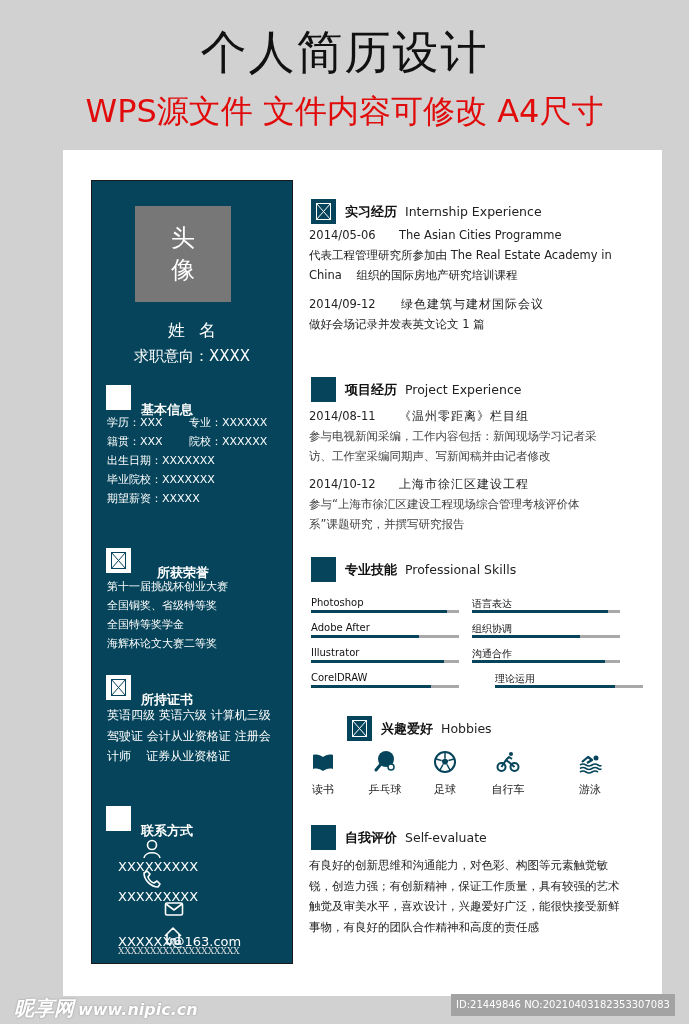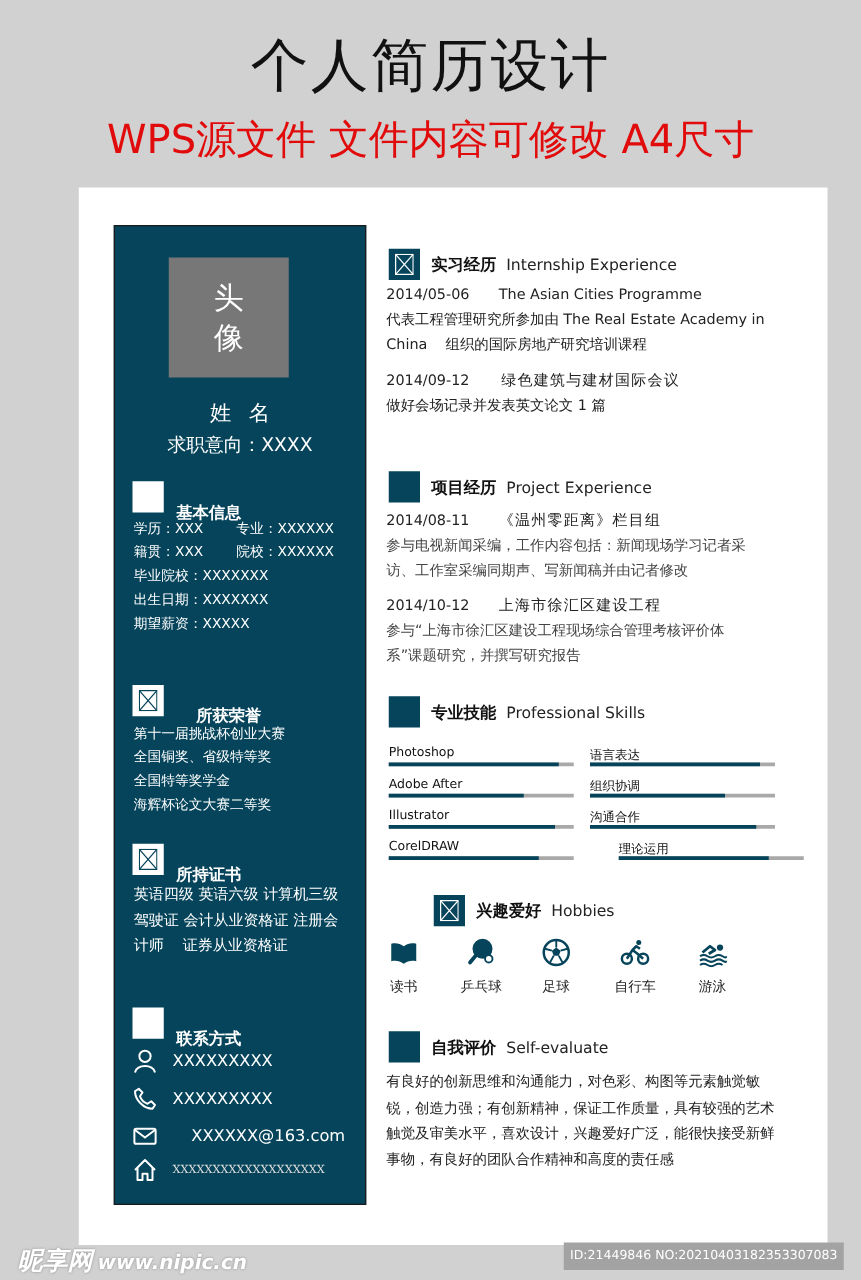--- a/index.html
+++ b/index.html
@@ -11,21 +11,21 @@
   .avatar { position: absolute; left: 43px; top: 25px; width: 96px; height: 96px; background: #777; color: #fff; font-size: 24px; display: flex; flex-direction: column; align-items: center; justify-content: center; line-height: 32px; }
   .name { position: absolute; top: 138px; left: 0; width: 100%; text-align: center; font-size: 17px; letter-spacing: 14px; padding-left: 14px; }
   .intent { position: absolute; top: 166px; left: 0; width: 100%; text-align: center; font-size: 15px; }
   .side-head { position: absolute; left: 14px; display: flex; align-items: center; }
   .side-box { width: 25px; height: 25px; background: #fff; position: relative; }
   .side-box.x svg { position: absolute; left: 5px; top: 4px; }
   .side-head-label { margin-left: 10px; font-size: 13px; font-weight: bold; margin-top: 26px; }
   .side-list { position: absolute; left: 15px; font-size: 11px; line-height: 19px; }
   .side-list .row span { display: inline-block; }
   .cert-text { position: absolute; left: 15px; width: 180px; font-size: 12px; line-height: 20.5px; }
-  .contact { position: absolute; left: 14px; display: flex; align-items: center; }
+  .contact { position: absolute; left: 14px; display: flex; align-items: center; flex-direction: column; }
   .contact svg { width: 20px; height: 20px; }
   .contact-text { margin-left: 12px; font-size: 13px; }
   .contact-text.small { font-size: 9px; font-family: "DejaVu Serif", serif; color: #ddd; }
   .sec-head { position: absolute; left: 311px; display: flex; align-items: center; }
   .sec-box { width: 25px; height: 25px; background: #05445a; position: relative; }
   .sec-box.x svg { position: absolute; left: 5px; top: 4px; }
   .sec-zh { margin-left: 9px; font-size: 13px; font-weight: bold; color: #111; }
   .sec-en { margin-left: 8px; font-size: 12.5px; color: #222; }
   .text-block { position: absolute; left: 309px; width: 320px; font-size: 11.5px; color: #222; line-height: 20px; }
   .text-block .hl { display: flex; }
@@ -60,22 +60,22 @@
   <div class="name">姓名</div>
   <div class="intent">求职意向：XXXX</div>
 
   <div class="side-head" style="top:194px;">
     <div class="side-box"></div>
     <span class="side-head-label">基本信息</span>
   </div>
   <div class="side-list" style="top:232px;">
     <div class="row"><span style="width:82px">学历：XXX</span><span>专业：XXXXXX</span></div>
     <div class="row"><span style="width:82px">籍贯：XXX</span><span>院校：XXXXXX</span></div>
+    <div>出生日期：XXXXXXX</div>
     <div>毕业院校：XXXXXXX</div>
-    <div>出生日期：XXXXXXX</div>
     <div>期望薪资：XXXXX</div>
   </div>
 
   <div class="side-head" style="top:357px;gap:16px;">
     <div class="side-box x">
       <svg width="15" height="17" viewBox="0 0 15 17">
           <rect x="0.5" y="0.5" width="14" height="16" fill="none" stroke="#05445a"></rect>
           <path d="M0.5 0.5 L14.5 16.5 M14.5 0.5 L0.5 16.5" stroke="#05445a"></path>
         </svg>
     </div>
@@ -273,21 +273,21 @@
 </div>
 <div class="hobby" style="left:483px;">
   <svg viewBox="0 0 24 24">
       <circle cx="5.5" cy="17" r="4" fill="none" stroke="#05445a" stroke-width="2"></circle>
       <circle cx="18.5" cy="17" r="4" fill="none" stroke="#05445a" stroke-width="2"></circle>
       <circle cx="15" cy="4" r="2" fill="#05445a"></circle>
       <path d="M5.5 17 L10 10 L14 13 L18.5 17 M10 10 L13 7 L16 9" fill="none" stroke="#05445a" stroke-width="2" stroke-linejoin="round"></path>
     </svg>
   <div class="hobby-label">自行车</div>
 </div>
-<div class="hobby" style="left:545px;">
+<div class="hobby" style="left:565px;">
   <svg viewBox="0 0 24 24">
       <circle cx="18" cy="8" r="2.5" fill="#05445a"></circle>
       <path d="M4 12 L10 7 L14 10 L9 13" fill="none" stroke="#05445a" stroke-width="2.2" stroke-linejoin="round"></path>
       <path d="M2 15 Q5 13 8 15 T14 15 T20 15 T23 15 M2 18.5 Q5 16.5 8 18.5 T14 18.5 T20 18.5 T23 18.5 M2 22 Q5 20 8 22 T14 22 T20 22" fill="none" stroke="#05445a" stroke-width="1.6"></path>
     </svg>
   <div class="hobby-label">游泳</div>
 </div>
 
 <div class="sec-head" style="top:825px;">
   <div class="sec-box"></div>

